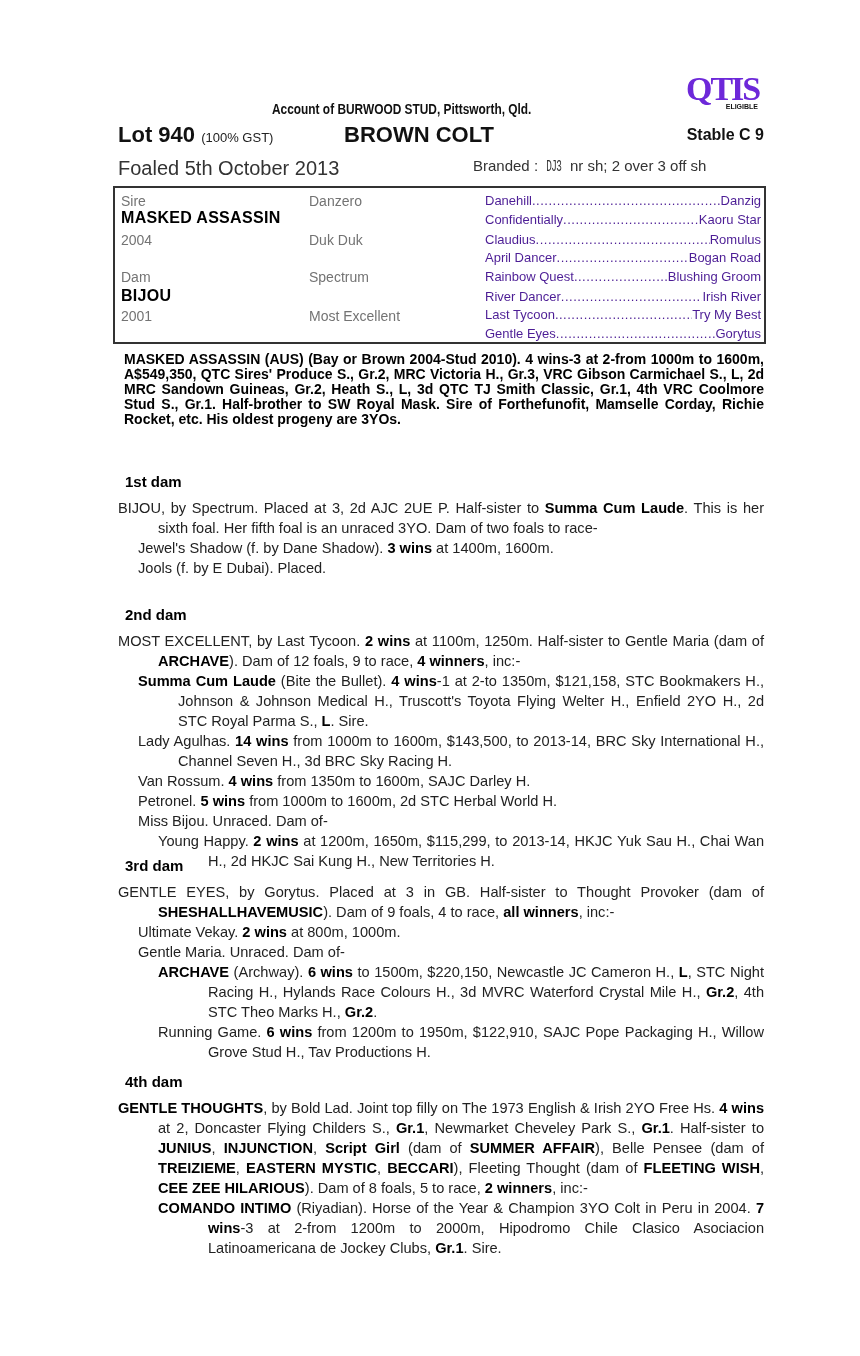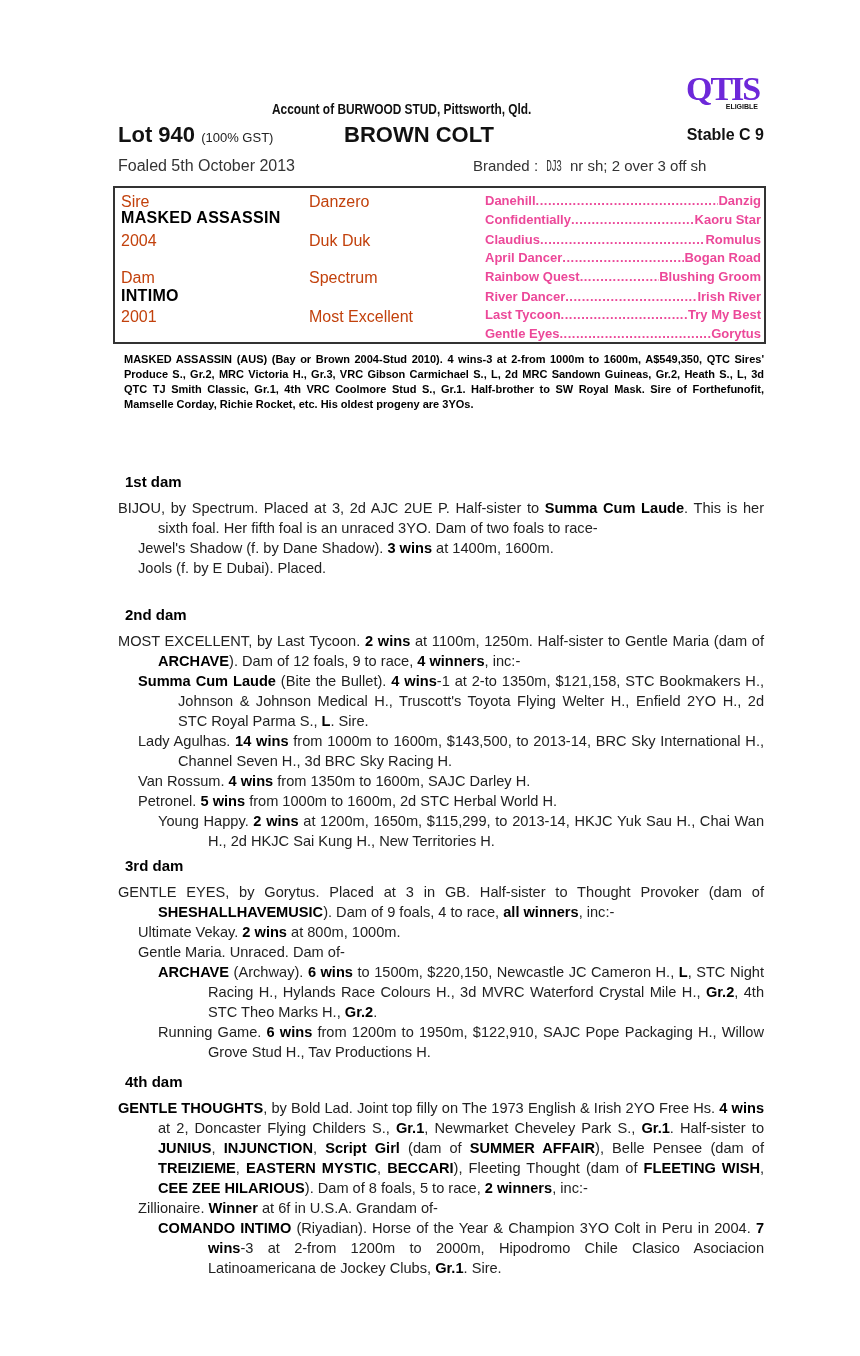--- a/index.html
+++ b/index.html
@@ -10,35 +10,35 @@
              letter-spacing: -2px; line-height: 34px; color: #6d28d9; }
   .logo .elig { position: absolute; right: 2px; top: 31px; font-size: 7px; font-weight: bold;
                 letter-spacing: 0px; }
   .account { position: absolute; left: 272px; top: 101px; font-size: 14.5px; font-weight: bold;
              transform: scaleX(0.82); transform-origin: left; white-space: nowrap; }
   .lotline { position: absolute; top: 122px; left: 118px; width: 646px; height: 26px; }
   .lot { position: absolute; left: 0; top: 0; font-weight: bold; font-size: 22px; text-align: center; }
   .gst { font-weight: normal; font-size: 13px; color: #222; }
   .colour { position: absolute; left: 226px; top: 0; font-weight: bold; font-size: 22px; }
   .stable { position: absolute; right: 0; top: 4px; font-weight: bold; font-size: 16px; }
-  .foaled { position: absolute; left: 118px; top: 157px; font-size: 16px; color: #333; }
+  .foaled { position: absolute; left: 118px; top: 157px; font-size: 20px; color: #333; }
   .branded { position: absolute; left: 473px; top: 157px; font-size: 15px; color: #333; white-space: nowrap; }
   .brandmark { display: inline-block; font-family: "Liberation Mono", monospace; font-size: 17px;
                transform: scaleX(0.55); transform-origin: center; margin: 0 -2px; letter-spacing: -1px; }
   .pedbox { position: absolute; left: 113px; top: 186px; width: 653px; height: 158px;
             border: 2px solid #333; box-sizing: border-box; }
-  .ped-l { position: absolute; font-size: 16px; color: #c2410c; }
+  .ped-l { position: absolute; font-size: 14px; color: #737373; }
   .ped-b { position: absolute; font-size: 16px; font-weight: 900; color: #000; letter-spacing: 0.3px; }
-  .anc { position: absolute; left: 370px; width: 276px; font-size: 13px; color: #ec4899;
-         display: flex; white-space: nowrap; overflow: hidden; font-weight: bold; }
+  .anc { position: absolute; left: 370px; width: 276px; font-size: 13px; color: #4c1d95;
+         display: flex; white-space: nowrap; overflow: hidden; }
   .anc .l { flex: 0 0 auto; }
   .anc .dots { flex: 1 1 auto; overflow: hidden; }
   .anc .dots::before { content: "............................................................................................"; letter-spacing: 0.5px; }
   .anc .r { flex: 0 0 auto; }
-  .siretext { position: absolute; left: 124px; top: 352px; width: 640px; font-size: 11px;
+  .siretext { position: absolute; left: 124px; top: 352px; width: 640px; font-size: 14px;
               font-weight: bold; line-height: 15px; text-align: justify; color: #000;
               transform: scaleX(1); }
   .section { position: absolute; left: 118px; width: 646px; font-size: 14.6px; color: #222; line-height: 20px; }
   .section h3 { margin: 7px; font-size: 15px; font-weight: bold; color: #000; line-height: 18px; }
   .p { text-align: justify; }
   .p b { color: #000; font-weight: 900; }
   .i0 { padding-left: 40px; text-indent: -40px; }
   .i1 { padding-left: 60px; text-indent: -40px; }
   .i2 { padding-left: 90px; text-indent: -50px; }
 </style>
@@ -69,21 +69,21 @@
 </div>
 
 <div class="pedbox">
   <div class="ped-l" style="left:6px;top:5px">Sire</div>
   <div class="ped-b" style="left:6px;top:21px">MASKED ASSASSIN</div>
   <div class="ped-l" style="left:6px;top:44px">2004</div>
   <div class="ped-l" style="left:194px;top:5px">Danzero</div>
   <div class="ped-l" style="left:194px;top:44px">Duk Duk</div>
 
   <div class="ped-l" style="left:6px;top:81px">Dam</div>
-  <div class="ped-b" style="left:6px;top:99px">INTIMO</div>
+  <div class="ped-b" style="left:6px;top:99px">BIJOU</div>
   <div class="ped-l" style="left:6px;top:120px">2001</div>
   <div class="ped-l" style="left:194px;top:81px">Spectrum</div>
   <div class="ped-l" style="left:194px;top:120px">Most Excellent</div>
 
   <div class="anc" style="top:5px">
       <span class="l">Danehill</span>
       <span class="dots"></span>
       <span class="r">Danzig</span>
     </div>
   <div class="anc" style="top:24px">
@@ -134,33 +134,33 @@
     </div>
 </div>
 <div class="section" style="top:599px">
   <h3>2nd dam</h3>
   <div>
       <div class="p i0"><span>MOST EXCELLENT, by Last Tycoon. </span><b>2 wins</b><span> at 1100m, 1250m. Half-sister to Gentle Maria (dam of </span><b>ARCHAVE</b><span>). Dam of 12 foals, 9 to race, </span><b>4 winners</b><span>, inc:-</span></div>
       <div class="p i1"><b>Summa Cum Laude</b><span> (Bite the Bullet). </span><b>4 wins</b><span>-1 at 2-to 1350m, $121,158, STC Bookmakers H., Johnson &amp; Johnson Medical H., Truscott's Toyota Flying Welter H., Enfield 2YO H., 2d STC Royal Parma S., </span><b>L</b><span>. Sire.</span></div>
       <div class="p i1"><span>Lady Agulhas. </span><b>14 wins</b><span> from 1000m to 1600m, $143,500, to 2013-14, BRC Sky International H., Channel Seven H., 3d BRC Sky Racing H.</span></div>
       <div class="p i1"><span>Van Rossum. </span><b>4 wins</b><span> from 1350m to 1600m, SAJC Darley H.</span></div>
       <div class="p i1"><span>Petronel. </span><b>5 wins</b><span> from 1000m to 1600m, 2d STC Herbal World H.</span></div>
+      <div class="p i1"><span>Miss Bijou. Unraced. Dam of-</span></div>
       <div class="p i2"><span>Young Happy. </span><b>2 wins</b><span> at 1200m, 1650m, $115,299, to 2013-14, HKJC Yuk Sau H., Chai Wan H., 2d HKJC Sai Kung H., New Territories H.</span></div>
     </div>
 </div>
 <div class="section" style="top:850px">
   <h3>3rd dam</h3>
   <div>
       <div class="p i0"><span>GENTLE EYES, by Gorytus. Placed at 3 in GB. Half-sister to Thought Provoker (dam of </span><b>SHESHALLHAVEMUSIC</b><span>). Dam of 9 foals, 4 to race, </span><b>all winners</b><span>, inc:-</span></div>
       <div class="p i1"><span>Ultimate Vekay. </span><b>2 wins</b><span> at 800m, 1000m.</span></div>
       <div class="p i1"><span>Gentle Maria. Unraced. Dam of-</span></div>
       <div class="p i2"><b>ARCHAVE</b><span> (Archway). </span><b>6 wins</b><span> to 1500m, $220,150, Newcastle JC Cameron H., </span><b>L</b><span>, STC Night Racing H., Hylands Race Colours H., 3d MVRC Waterford Crystal Mile H., </span><b>Gr.2</b><span>, 4th STC Theo Marks H., </span><b>Gr.2</b><span>.</span></div>
       <div class="p i2"><span>Running Game. </span><b>6 wins</b><span> from 1200m to 1950m, $122,910, SAJC Pope Packaging H., Willow Grove Stud H., Tav Productions H.</span></div>
     </div>
 </div>
 <div class="section" style="top:1066px">
   <h3>4th dam</h3>
   <div>
       <div class="p i0"><b>GENTLE THOUGHTS</b><span>, by Bold Lad. Joint top filly on The 1973 English &amp; Irish 2YO Free Hs. </span><b>4 wins</b><span> at 2, Doncaster Flying Childers S., </span><b>Gr.1</b><span>, Newmarket Cheveley Park S., </span><b>Gr.1</b><span>. Half-sister to </span><b>JUNIUS</b><span>, </span><b>INJUNCTION</b><span>, </span><b>Script Girl</b><span> (dam of </span><b>SUMMER AFFAIR</b><span>), Belle Pensee (dam of </span><b>TREIZIEME</b><span>, </span><b>EASTERN MYSTIC</b><span>, </span><b>BECCARI</b><span>), Fleeting Thought (dam of </span><b>FLEETING WISH</b><span>, </span><b>CEE ZEE HILARIOUS</b><span>). Dam of 8 foals, 5 to race, </span><b>2 winners</b><span>, inc:-</span></div>
-      <div class="p i1"><span>Zillionaire. </span><b>Winner</b><span> at 6f in U.S.A. Grandam of-</span></div>
       <div class="p i2"><b>COMANDO INTIMO</b><span> (Riyadian). Horse of the Year &amp; Champion 3YO Colt in Peru in 2004. </span><b>7 wins</b><span>-3 at 2-from 1200m to 2000m, Hipodromo Chile Clasico Asociacion Latinoamericana de Jockey Clubs, </span><b>Gr.1</b><span>. Sire.</span></div>
     </div>
 </div>
 
 </body></html>

